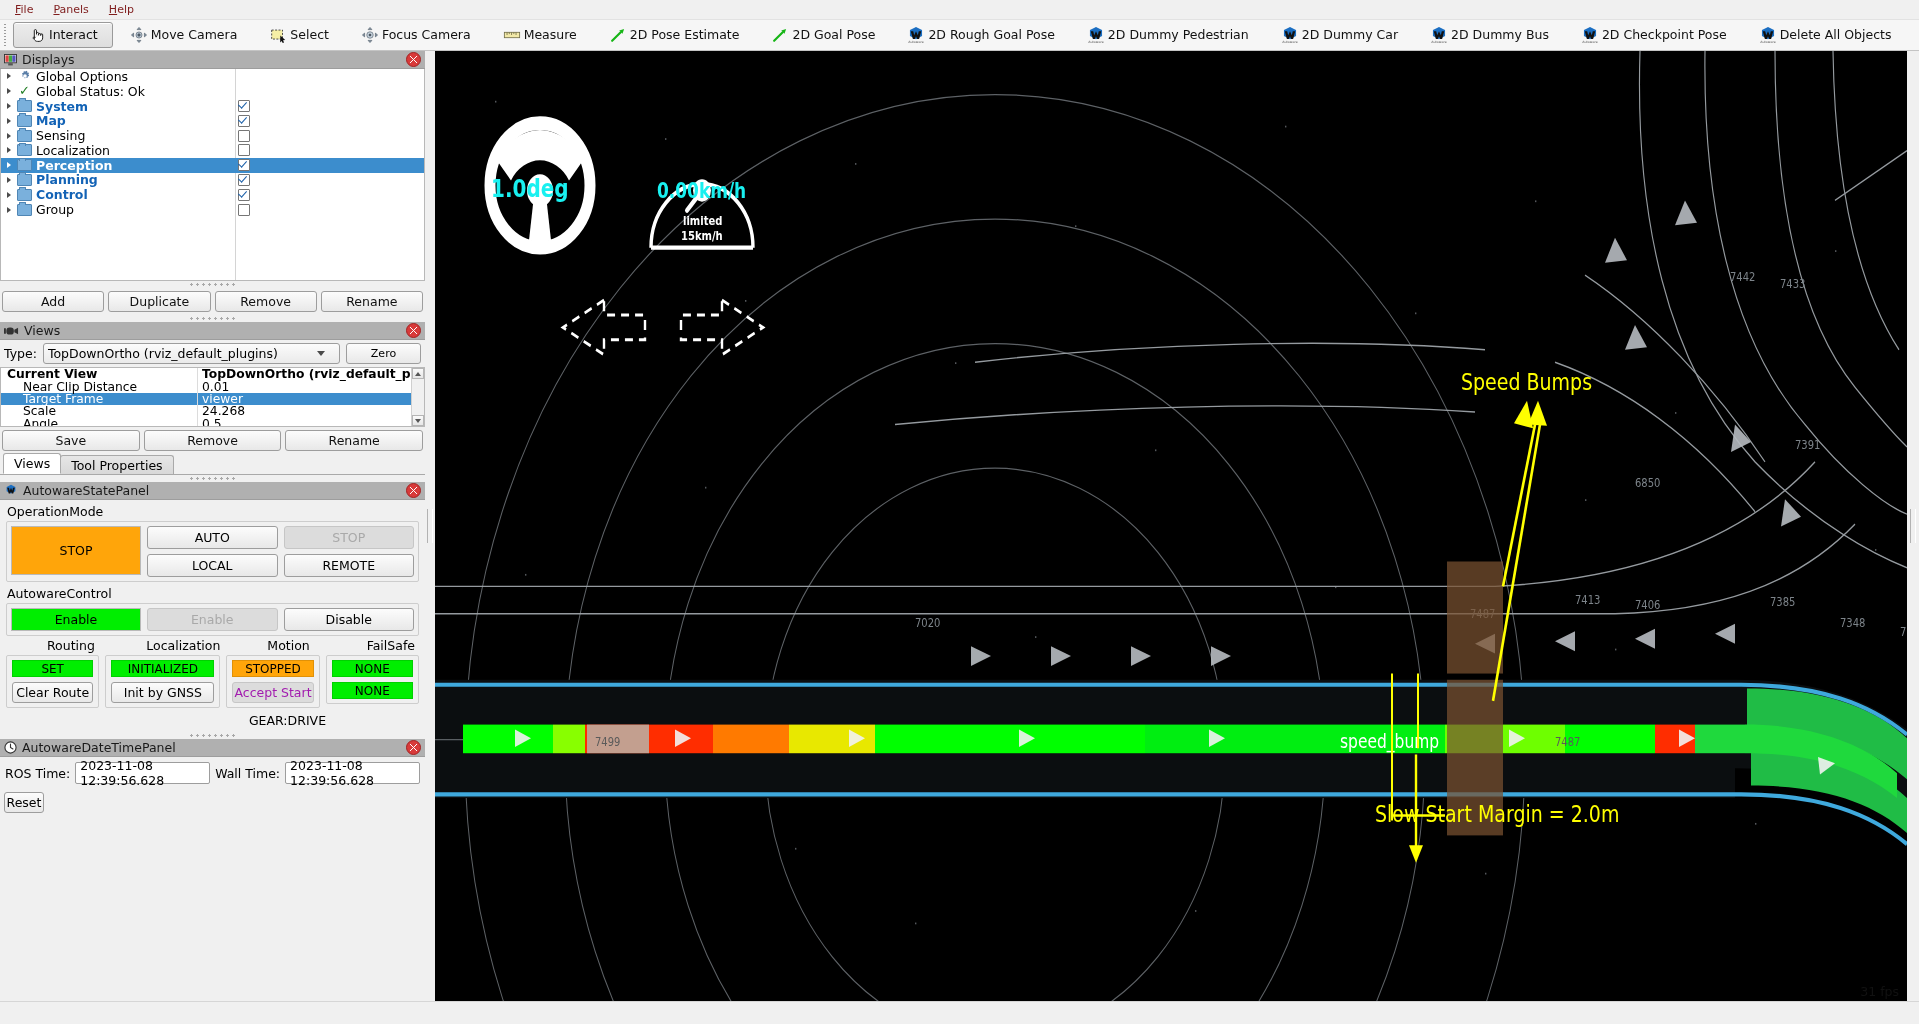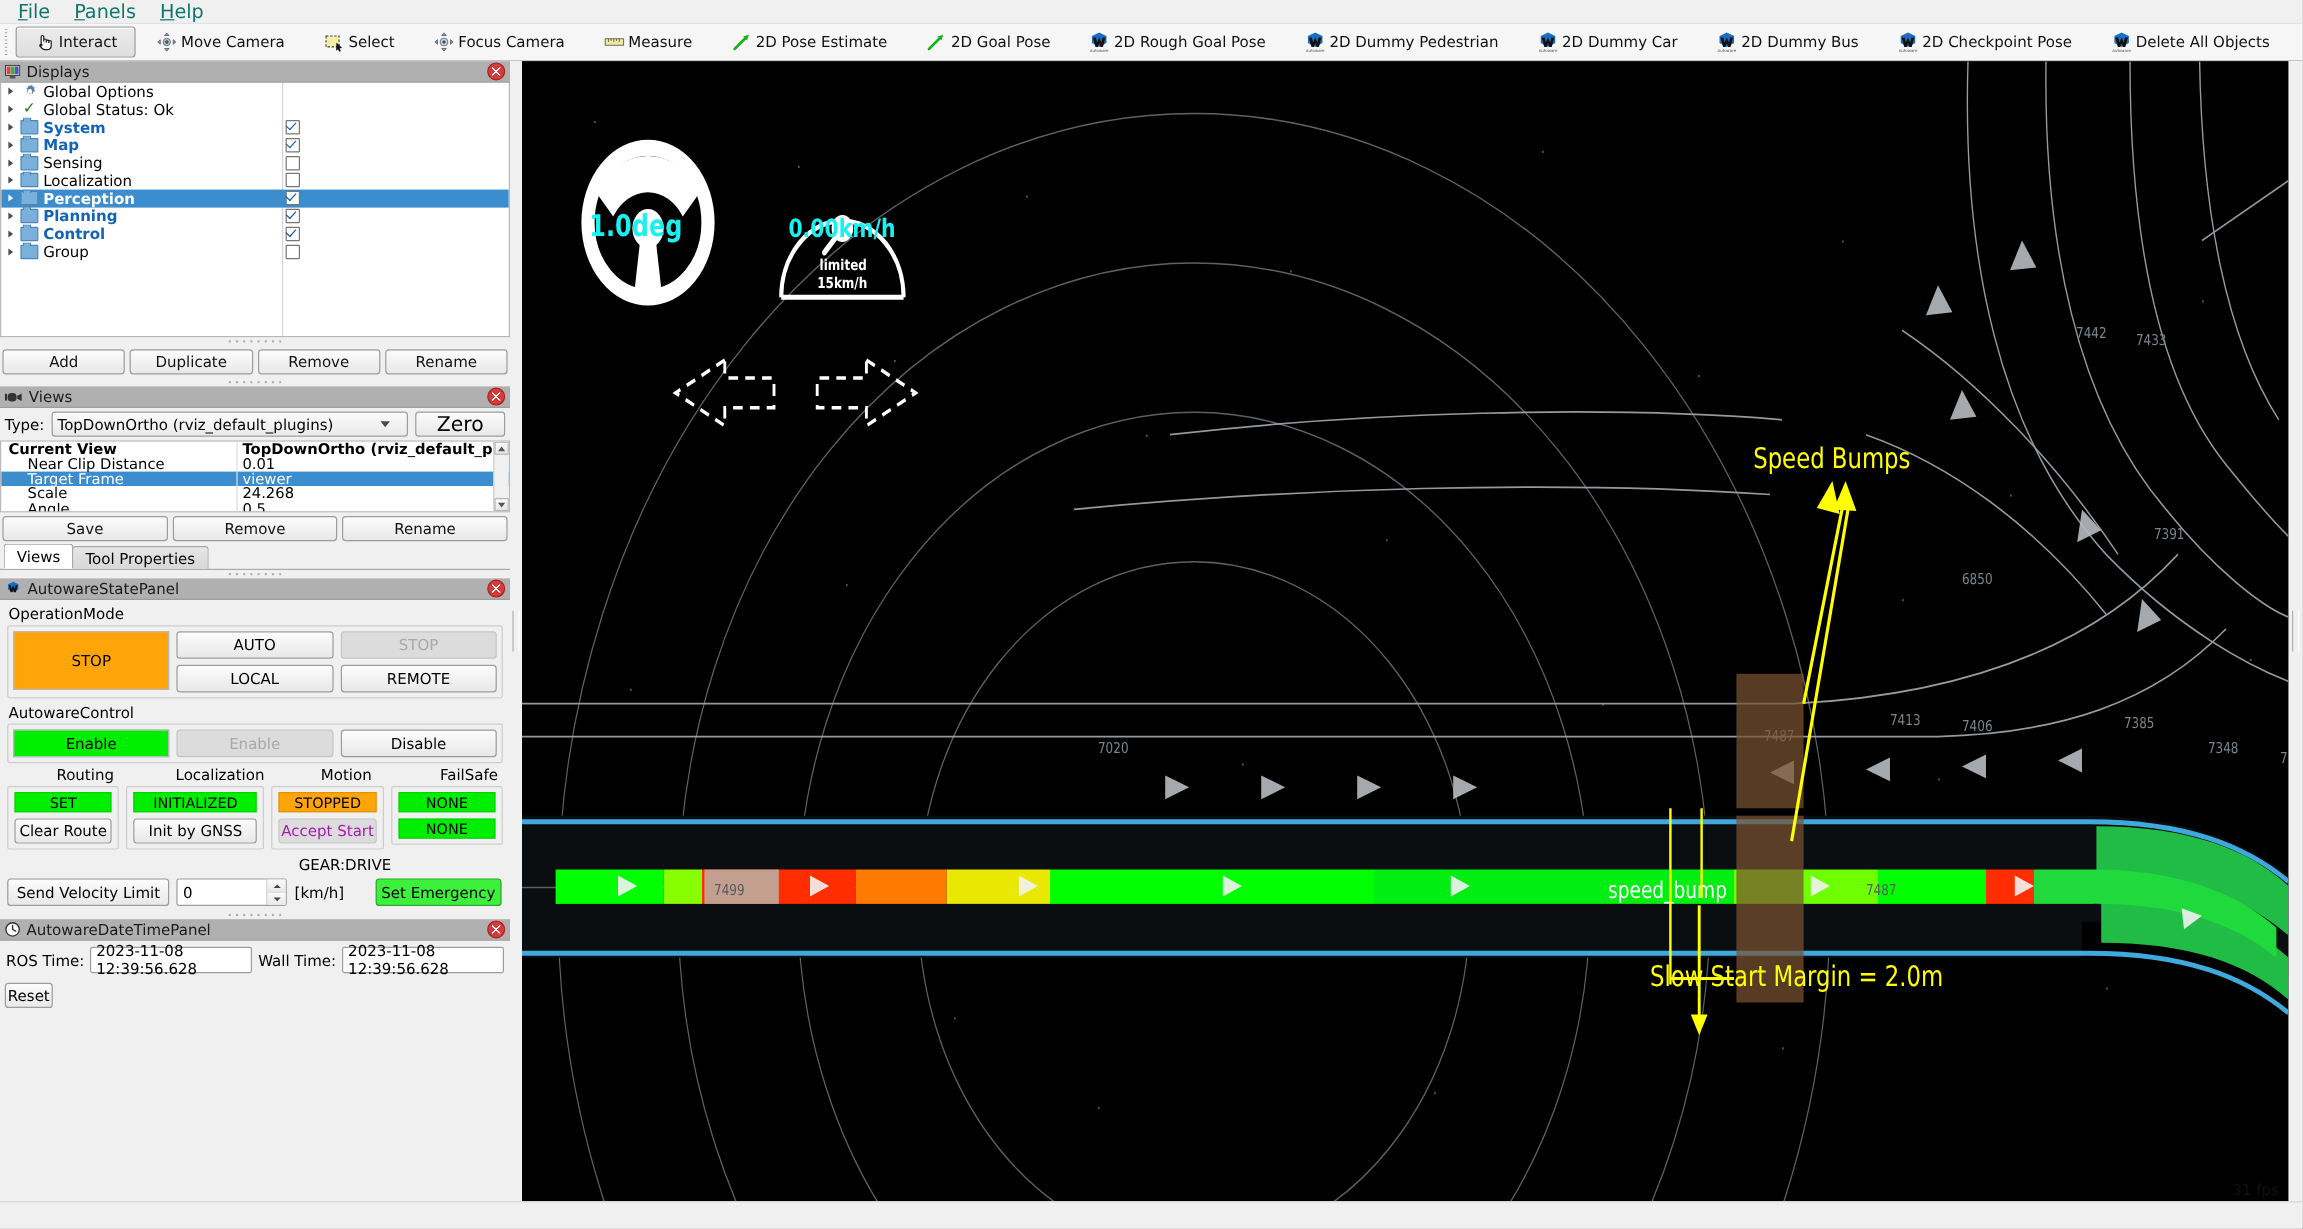--- a/index.html
+++ b/index.html
@@ -6,21 +6,21 @@
   body{
     width:1919px;height:1024px;overflow:hidden;
     font-family:"DejaVu Sans","Liberation Sans",sans-serif;
     font-size:12.5px;color:#000;background:#f0f0f0;
     -webkit-font-smoothing:antialiased;
   }
   .app{position:relative;width:1919px;height:1024px;display:flex;flex-direction:column;}
 
   
   .menubar{height:19px;background:#f0f0f0;display:flex;align-items:center;padding-left:6px;gap:2px;flex:0 0 auto;}
-  .menu-item{padding:1px 9px;font-size:16px;line-height:16px;color:#0f766e;cursor:default;}
+  .menu-item{padding:1px 9px;font-size:11px;line-height:16px;color:#7f1d1d;cursor:default;}
   .menu-item u{text-decoration:underline;}
 
   
   .toolbar{height:30px;background:#f6f6f6;border-top:1px solid #e2e2e2;border-bottom:1px solid #c4c4c4;
            display:flex;align-items:center;flex:0 0 auto;padding-left:2px;position:relative;}
   .grip{width:7px;height:22px;margin:0 2px 0 1px;
         background:repeating-linear-gradient(to bottom,#9b9b9b 0 1px,transparent 1px 3px);
         background-size:2px 3px;background-repeat:repeat-y;background-position:1px 3px;flex:0 0 auto;}
   .tbtn{display:flex;align-items:center;gap:3px;height:24px;padding:0 14px;margin:0 1px;
         border:1px solid transparent;border-radius:3px;white-space:nowrap;font-size:12.5px;color:#111;cursor:default;}
@@ -77,21 +77,21 @@
         background:linear-gradient(#fcfcfc,#e8e8e8);border:1px solid #9d9d9d;border-radius:3px;
         display:flex;align-items:center;justify-content:center;cursor:pointer;white-space:nowrap;}
 
   
   .views-type{display:flex;align-items:center;gap:6px;padding:3px 4px;background:#f0f0f0;flex:0 0 auto;}
   .views-type .lbl{font-size:12.5px;}
   .combo{flex:1 1 auto;height:19px;background:linear-gradient(#fbfbfb,#eaeaea);border:1px solid #9d9d9d;border-radius:3px;
          display:flex;align-items:center;padding:0 4px;position:relative;cursor:pointer;}
   .combo .cv{flex:1 1 auto;font-size:12.5px;}
   .combo .carr{width:0;height:0;border-left:4px solid transparent;border-right:4px solid transparent;border-top:5px solid #4a4a4a;margin-right:10px;}
-  .zero-btn{width:73px;height:19px;font-size:17px;background:linear-gradient(#fcfcfc,#e8e8e8);
+  .zero-btn{width:73px;height:19px;font-size:11px;background:linear-gradient(#fcfcfc,#e8e8e8);
             border:1px solid #9d9d9d;border-radius:3px;display:flex;align-items:center;justify-content:center;cursor:pointer;}
   .views-table{background:#fff;border:1px solid #b8b8b8;height:58px;flex:0 0 auto;position:relative;overflow:hidden;}
   .vt-split{position:absolute;left:196px;top:0;bottom:0;width:1px;background:#dcdcdc;}
   .vrow{display:flex;height:12.4px;font-size:12.3px;align-items:center;}
   .vrow.hdr{font-weight:bold;}
   .vrow.sel{background:#3c8dcd;color:#fff;}
   .vname{width:196px;flex:0 0 auto;padding-left:6px;box-sizing:border-box;white-space:nowrap;overflow:hidden;}
   .vname.ind{padding-left:22px;}
   .vval{flex:1 1 auto;padding-left:5px;white-space:nowrap;overflow:hidden;}
   .vscroll{position:absolute;right:0;top:0;width:12px;height:100%;background:#f0f0f0;border-left:1px solid #cfcfcf;}
@@ -580,32 +580,20 @@
               <div class="pill" id="pill-fs2" style="background: rgb(0, 238, 0);">NONE</div>
             </div>
           </div>
         </div>
 
         <div class="gear-row">
           <span class="g1">GEAR:</span>
           <span class="g2">DRIVE</span>
         </div>
 
-        <div class="vel-row">
-          <div class="vel-btn">Send Velocity Limit</div>
-          <div class="spin">
-            <input type="text" value="0" style="">
-            <span class="arrows">
-                <i class="u"></i>
-                <i class="d"></i>
-              </span>
-          </div>
-          <span>[km/h]</span>
-          <div class="emg-btn" id="emg-btn" style="margin-left: 20px; background: rgb(60, 240, 60);">Set Emergency</div>
-        </div>
       </div>
 
       <div class="dotgrip">
           <i></i>
         </div>
 
       <div class="panel-title">
         <svg width="13" height="13" viewBox="0 0 14 14">
           <circle cx="7" cy="7" r="6" fill="#fff" stroke="#333" stroke-width="1.2"></circle>
           <path d="M7 3.4V7l2.6 1.6" stroke="#333" stroke-width="1.2" fill="none" stroke-linecap="round"></path>

